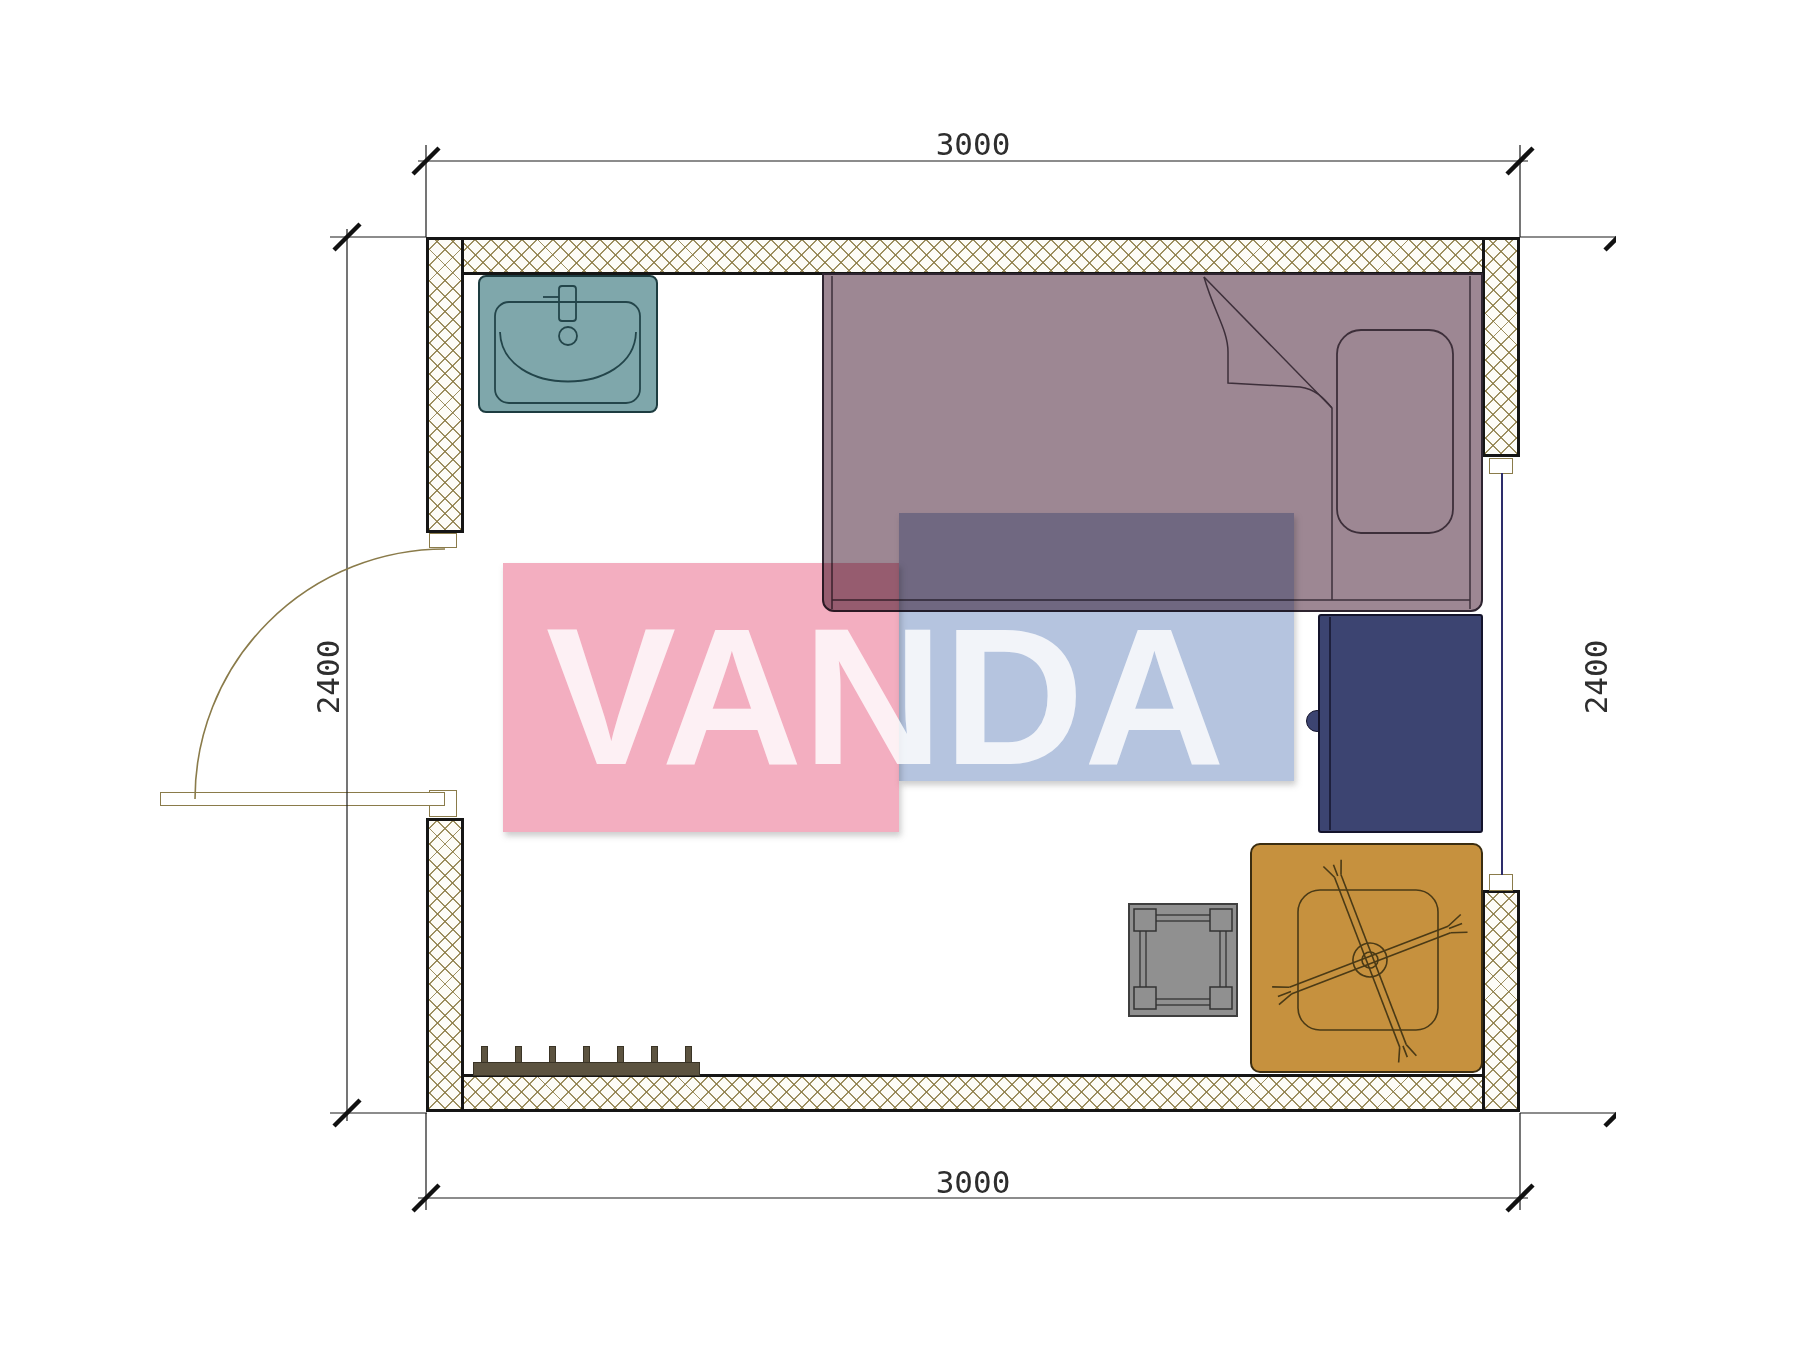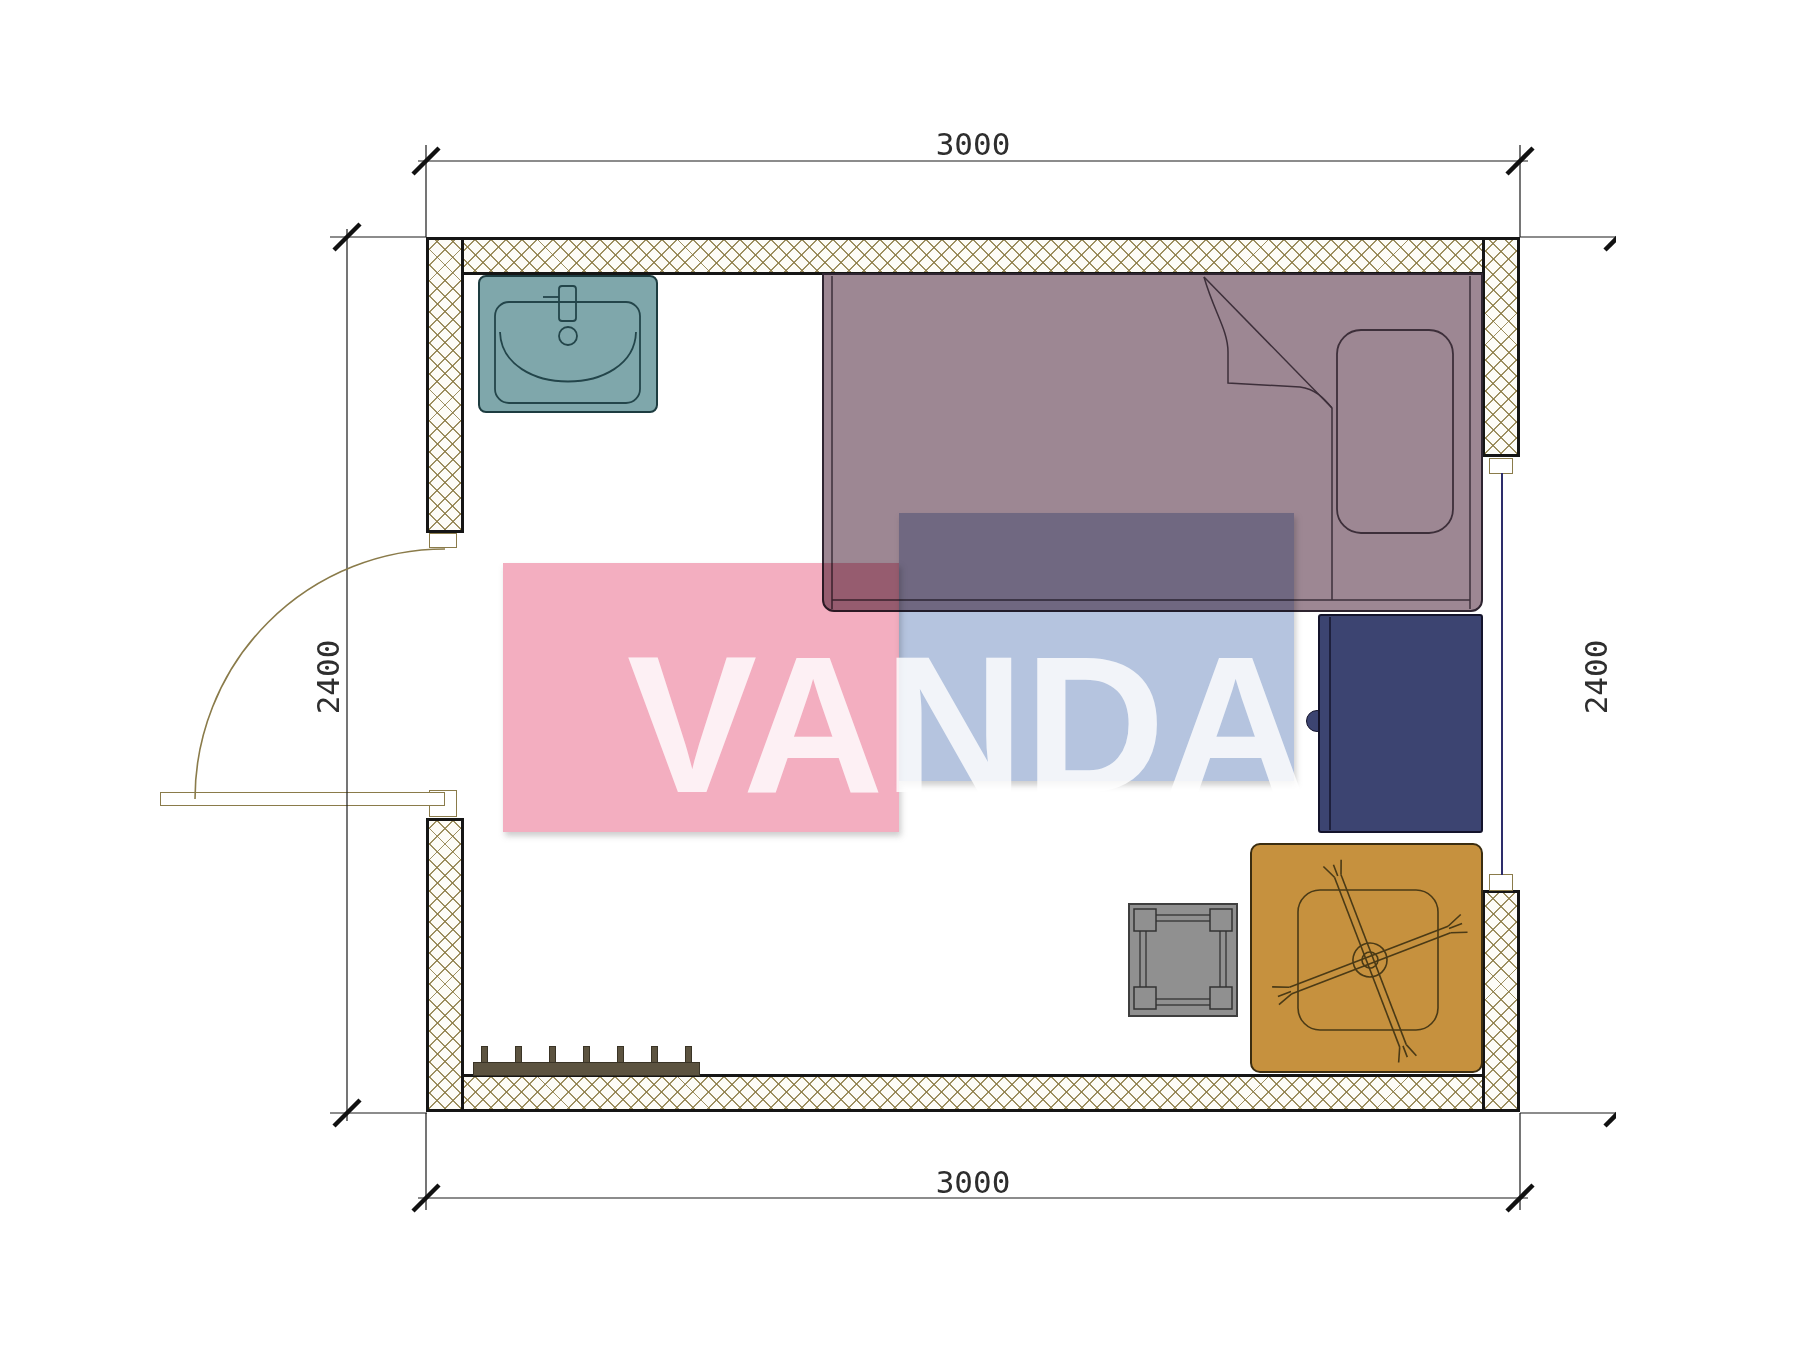--- a/index.html
+++ b/index.html
@@ -13,23 +13,23 @@
   .frame{position:absolute;box-sizing:border-box;background:#ffffff;border:1.5px solid #8a7b4a;}
   
   .furn{position:absolute;box-sizing:border-box;}
   
   .dim-text{position:absolute;width:100px;height:32px;text-align:center;
     font-family:"DejaVu Sans Mono", monospace;font-size:31px;line-height:32px;
     color:#2e2e2e;letter-spacing:0px;white-space:nowrap;}
   .dim-text.vert{transform:rotate(-90deg);}
   
   .wm-rect{position:absolute;mix-blend-mode:multiply;box-shadow:2px 4px 6px rgba(110,110,110,.35);}
-  .wm-text{position:absolute;left:546px;top:652px;width:760px;height:145px;line-height:145px;
+  .wm-text{position:absolute;left:546px;top:624px;width:760px;height:145px;line-height:145px;
     font-family:"Liberation Sans", sans-serif;font-weight:bold;font-size:195px;
-    color:rgba(255,255,255,0.82);white-space:nowrap;text-align:right;}
+    color:rgba(255,255,255,0.82);white-space:nowrap;}
   svg{position:absolute;left:0;top:0;}
 </style>
 </head>
 <body>
 
 <div id="stage">
 
   <div class="dim-text" style="left:923px;top:128px;">3000</div>
   <div class="dim-text" style="left:923px;top:1166px;">3000</div>
   <div class="dim-text vert" style="left:278px;top:661px;">2400</div>

